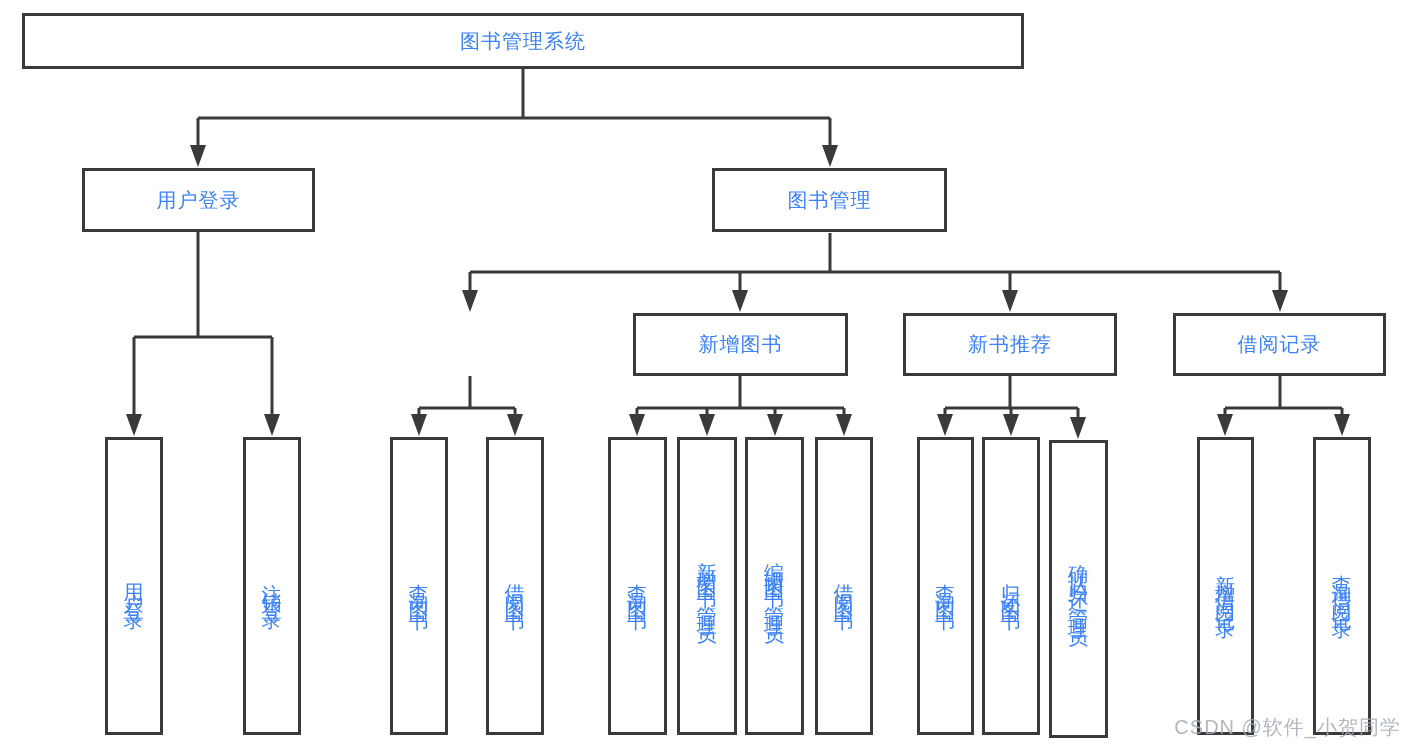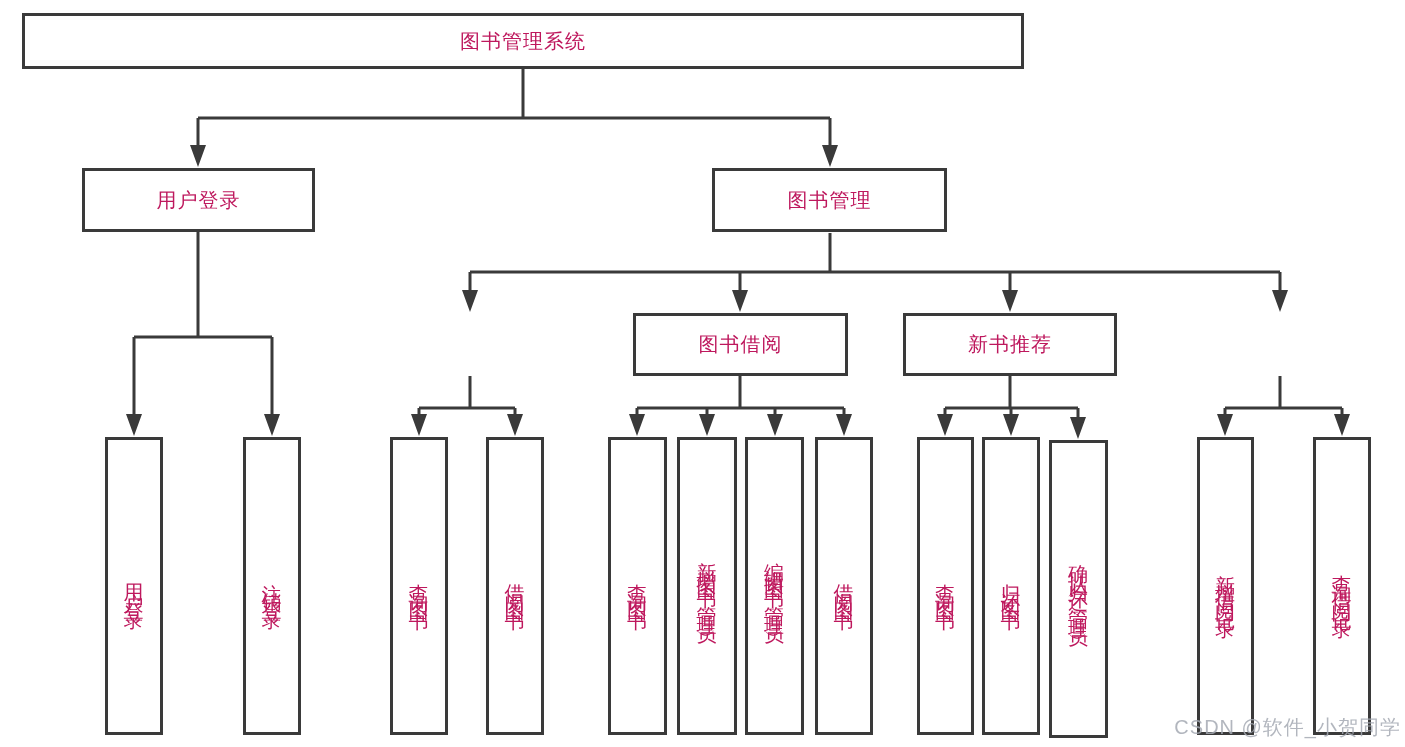--- a/index.html
+++ b/index.html
@@ -15,21 +15,21 @@
     position: absolute;
     left: 0; top: 0;
     width: 1405px; height: 747px;
     z-index: 1;
   }
   .node {
     position: absolute;
     box-sizing: border-box;
     background: #ffffff;
     border: 3px solid #3a3a3a;
-    color: #be185d;
+    color: #3b82f6;
     display: flex;
     align-items: center;
     justify-content: center;
     z-index: 2;
   }
   .box-h {
     font-size: 20px;
     letter-spacing: 1px;
   }
   .box-v {
@@ -74,22 +74,23 @@
              M629 414h16l-8 22z M699 414h16l-8 22z M767 414h16l-8 22z M836 414h16l-8 22z
              M937 414h16l-8 22z M1003 414h16l-8 22z M1070 417h16l-8 22z
              M1217 414h16l-8 22z M1334 414h16l-8 22z"></path>
   </svg>
 
   <div class="node box-h" style="left:22px; top:13px; width:1002px; height:56px;">图书管理系统</div>
 
   <div class="node box-h" style="left:82px; top:168px; width:233px; height:64px;">用户登录</div>
   <div class="node box-h" style="left:712px; top:168px; width:235px; height:64px;font-family:Liberation Serif, serif;">图书管理</div>
 
-  <div class="node box-h" style="left:633px; top:313px; width:215px; height:63px;">图书借阅</div>
+  <div class="node box-h" style="left:633px; top:313px; width:215px; height:63px;">新增图书</div>
   <div class="node box-h" style="left:903px; top:313px; width:214px; height:63px;">新书推荐</div>
+  <div class="node box-h" style="left:1173px; top:313px; width:213px; height:63px;">借阅记录</div>
 
   <div class="node box-v" style="left:105px;">用户登录</div>
   <div class="node box-v" style="left:243px;">注销登录</div>
 
   <div class="node box-v" style="left:390px;">查询图书</div>
   <div class="node box-v" style="left:486px;">借阅图书</div>
 
   <div class="node box-v" style="left:608px; width:59px;">查询图书</div>
   <div class="node box-v" style="left:677px; width:60px;">新增图书（管理员）</div>
   <div class="node box-v" style="left:745px; width:59px;">编辑图书（管理员）</div>

